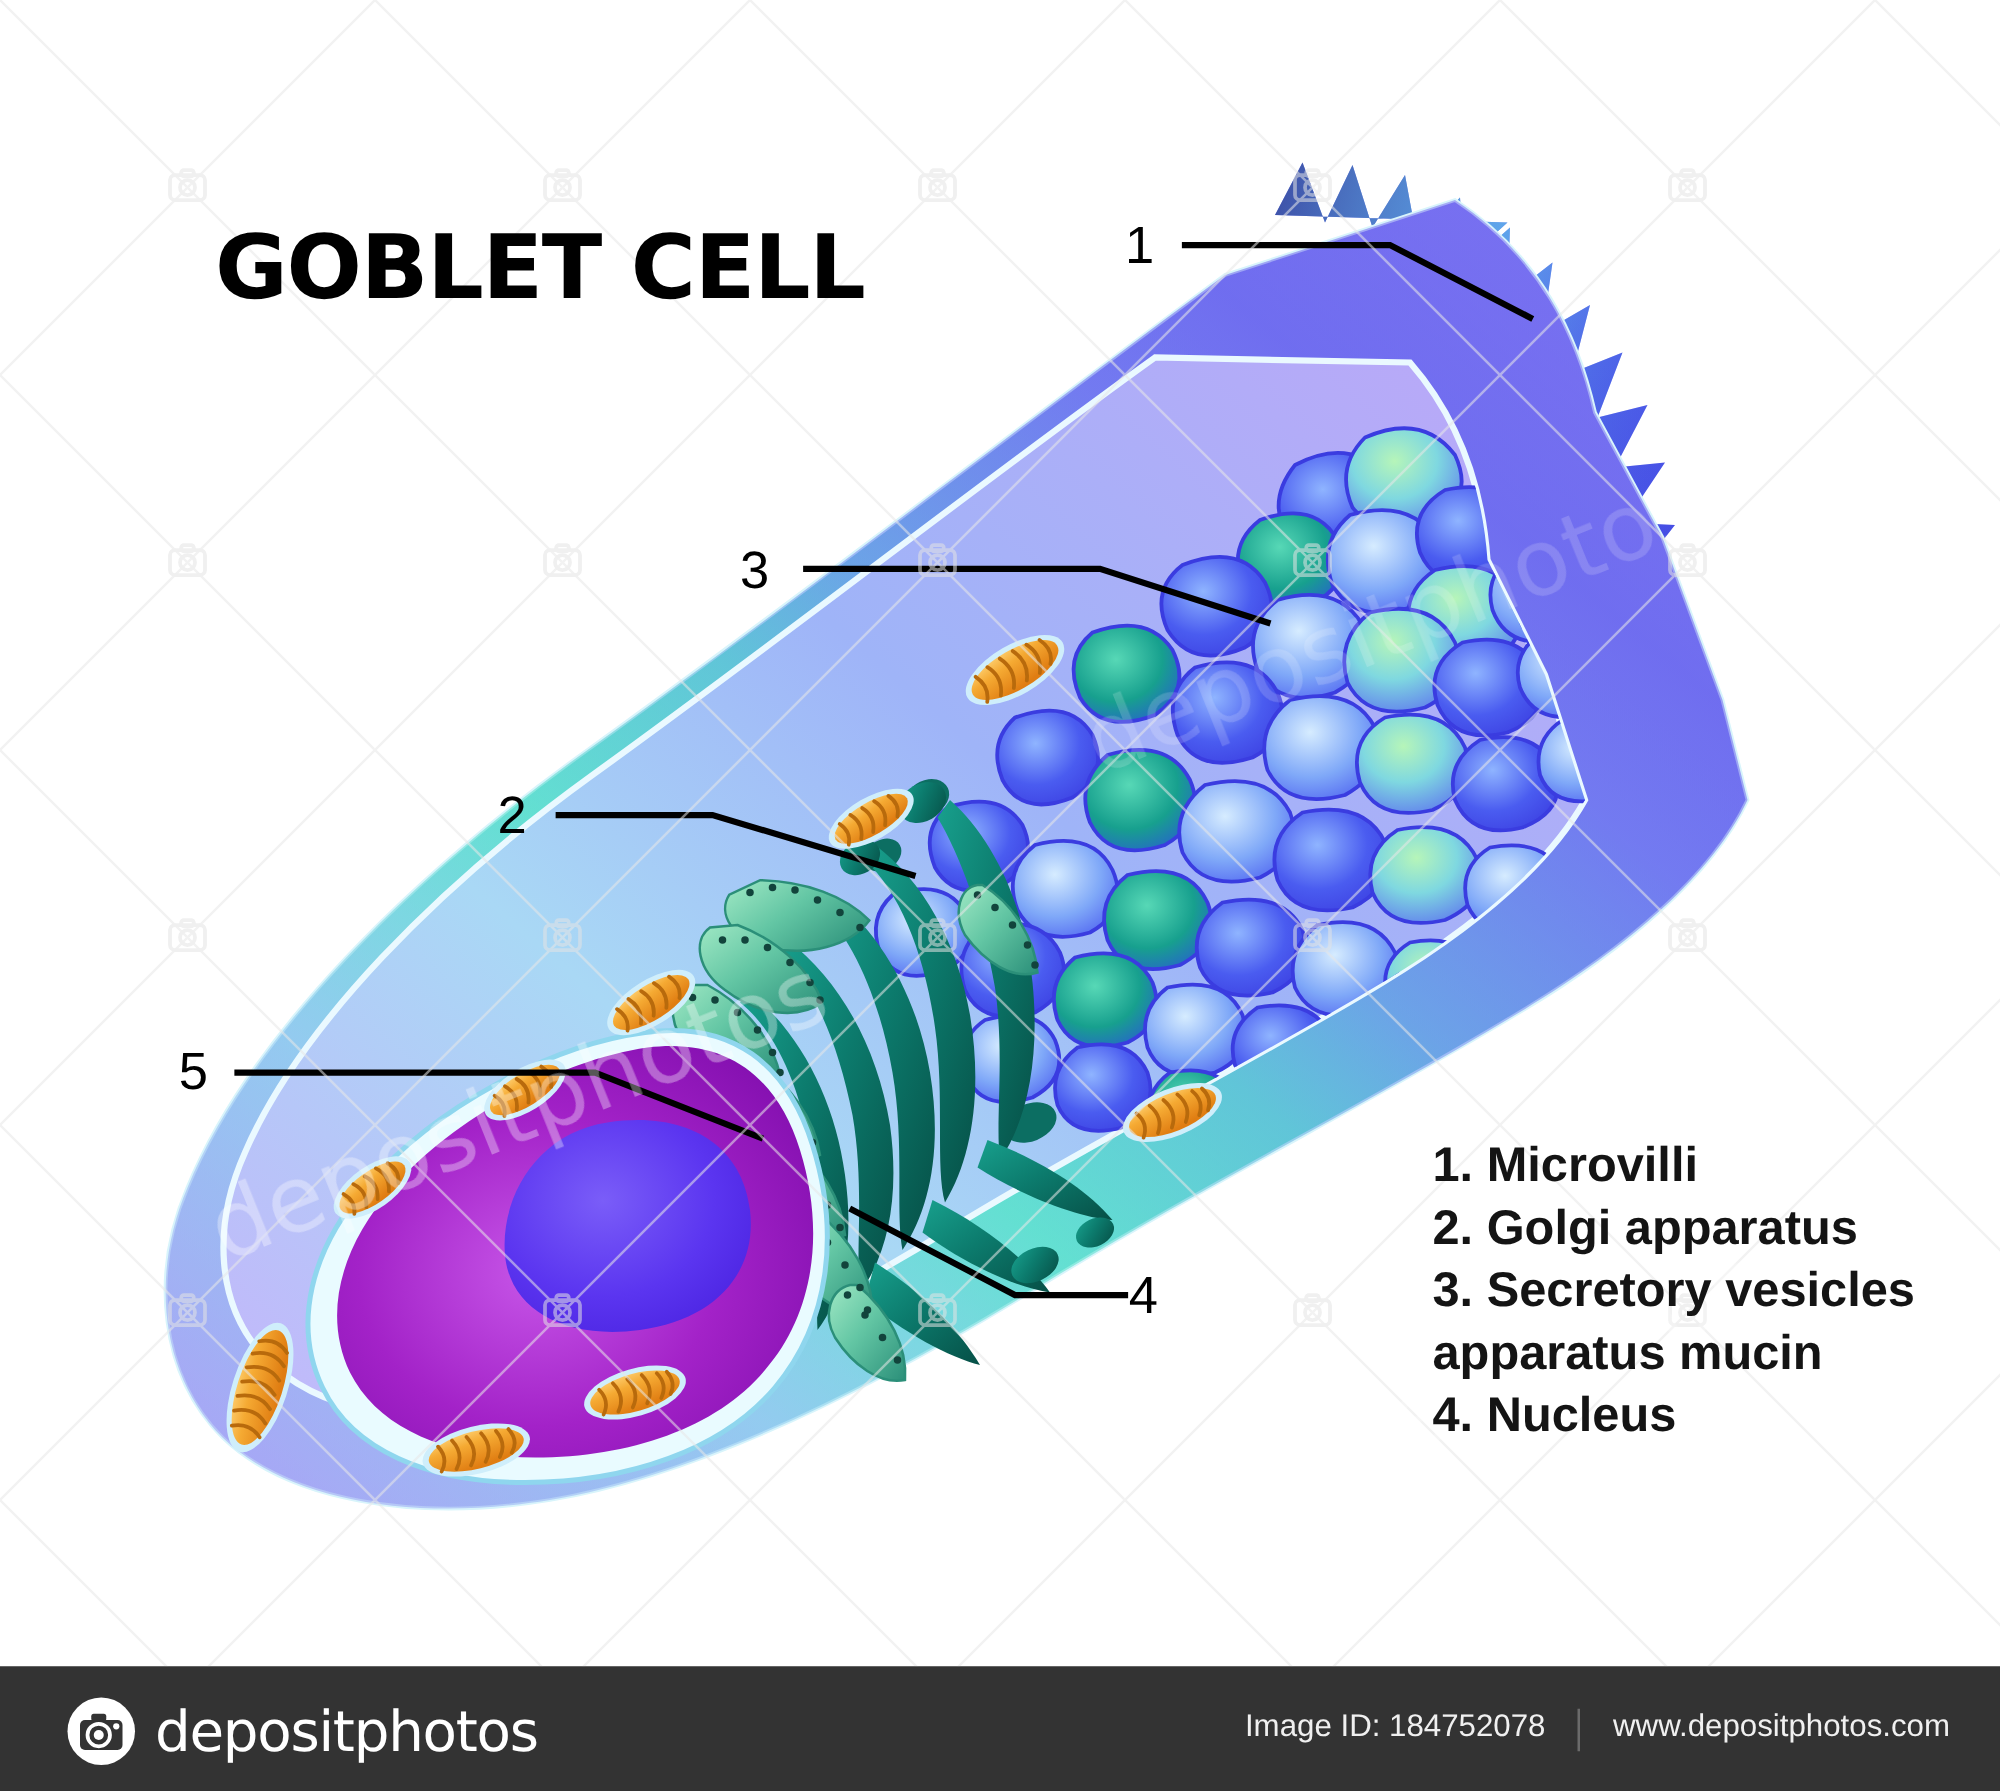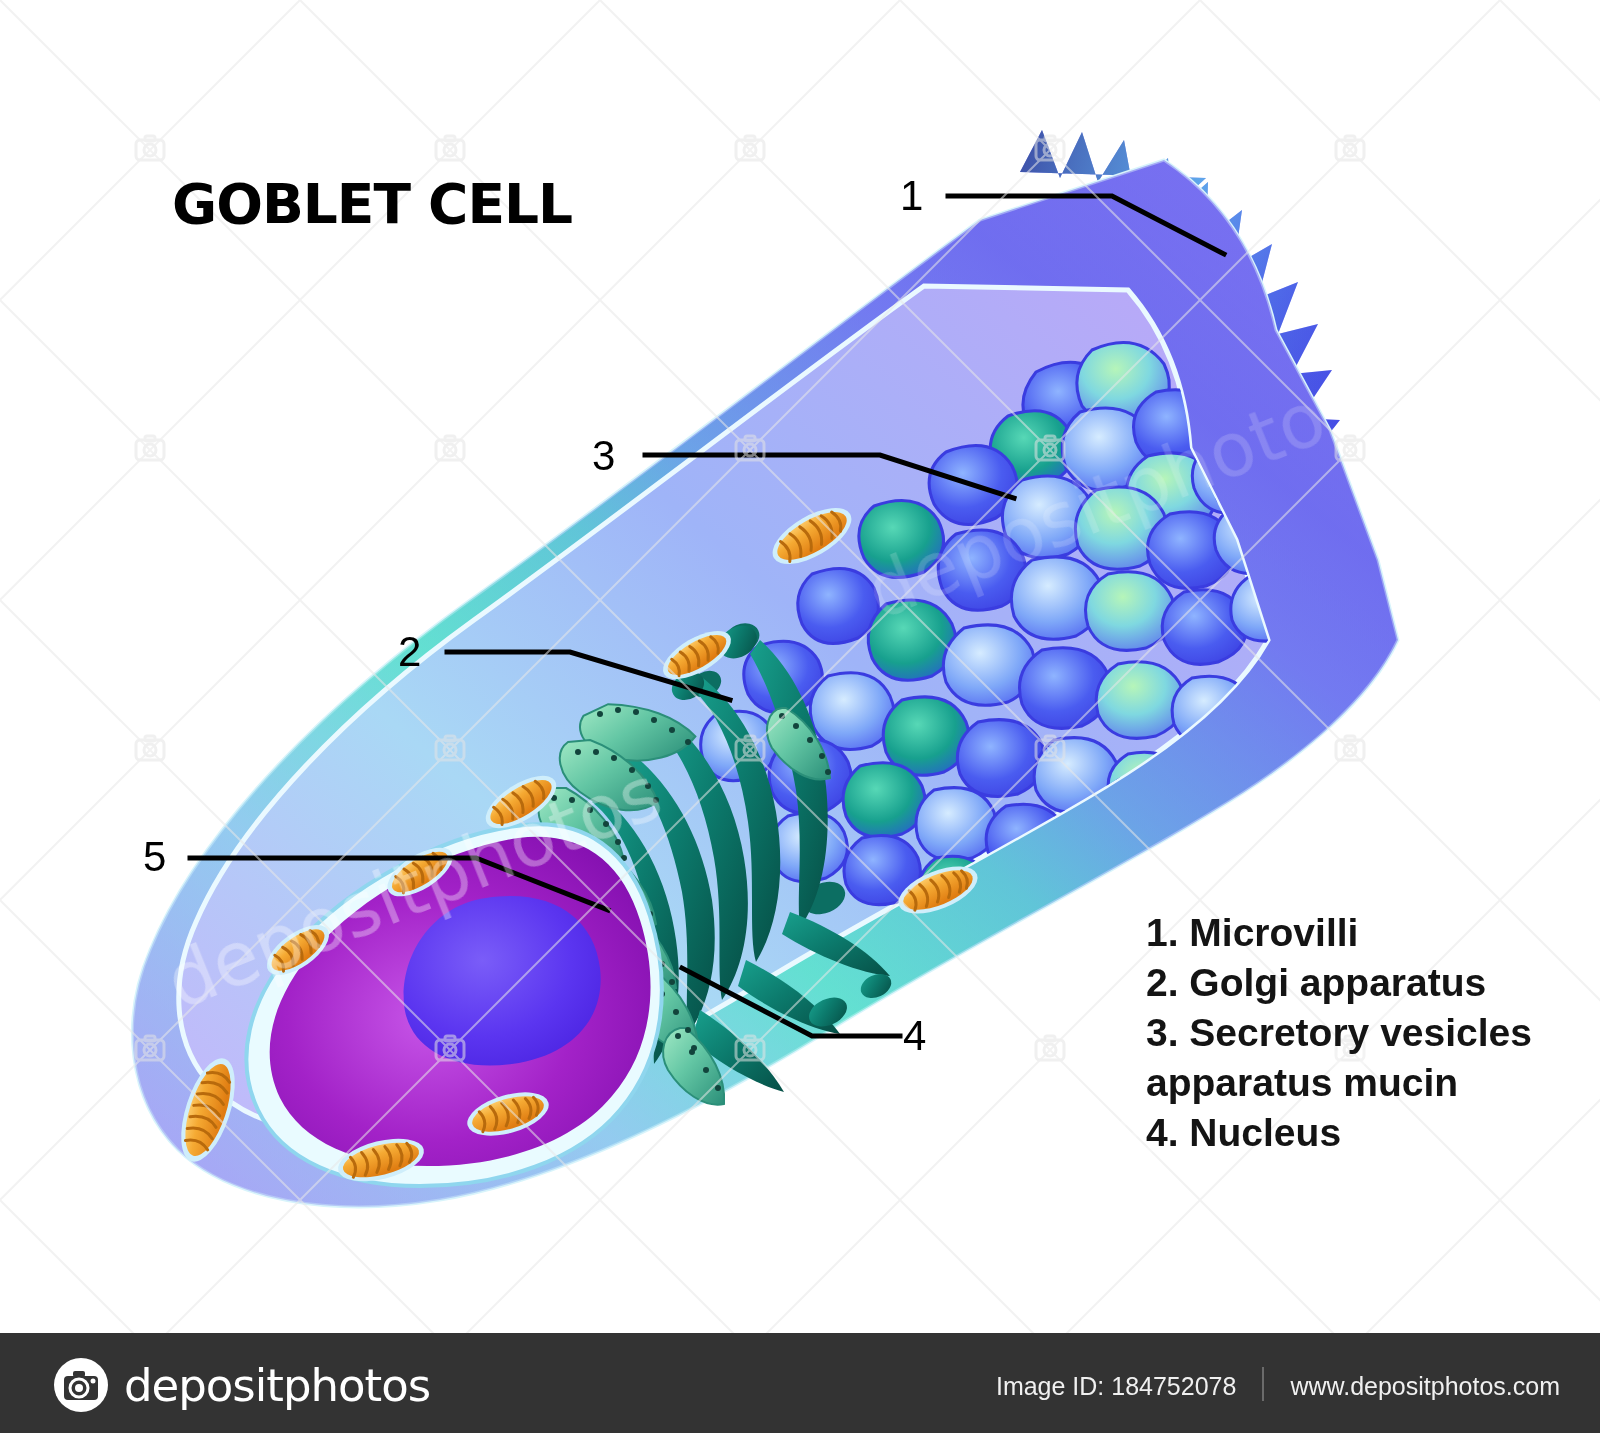--- a/index.html
+++ b/index.html
@@ -7,40 +7,40 @@
        font-family:"Liberation Sans",sans-serif;}
 
   #stage{position:absolute;left:0;top:0;width:1600px;height:1433px;background:#fff;}
 
   
   .wm-layer{position:absolute;left:0;top:0;width:1600px;height:1333px;
             pointer-events:none;z-index:6;opacity:.55;}
 
   
   #title{position:absolute;left:172px;top:172px;z-index:8;
-         font-size:55px;font-weight:bold;letter-spacing:-1px;color:#000;
+         font-size:71px;font-weight:bold;letter-spacing:-1px;color:#000;
          font-family:"DejaVu Sans","Liberation Sans",sans-serif;white-space:nowrap;}
 
   
   #legend{position:absolute;left:1146px;top:908px;z-index:8;
           font-size:39px;line-height:50px;color:#141414;
           font-family:"Liberation Sans",sans-serif;white-space:nowrap;font-weight:bold;}
   #legend div{white-space:nowrap;}
 
   
   .calloutnum{position:absolute;z-index:9;font-size:42px;color:#000;
               font-family:"Liberation Sans",sans-serif;}
 
   
   #footer{position:absolute;left:0;top:1333px;width:1600px;height:100px;
           background:#333333;z-index:20;}
   #fx-logo{position:absolute;left:52px;top:23px;display:flex;align-items:center;gap:14px;}
   #fx-word{color:#fff;font-size:45px;font-family:"DejaVu Sans","Liberation Sans",sans-serif;
            letter-spacing:-1px;}
-  #fx-right{position:absolute;right:40px;top:34px;display:flex;align-items:flex-end;gap:26px;
+  #fx-right{position:absolute;right:40px;top:34px;display:flex;align-items:flex-start;gap:26px;
             color:#f0f0f0;font-size:25px;font-family:"Liberation Sans",sans-serif;}
   #fx-sep{width:2px;height:34px;background:#6b6b6b;display:inline-block;}
 
   svg{display:block;}
   .art{position:absolute;left:0;top:0;z-index:4;}
 </style>
 </head>
 <body>
 
 <div id="stage">

